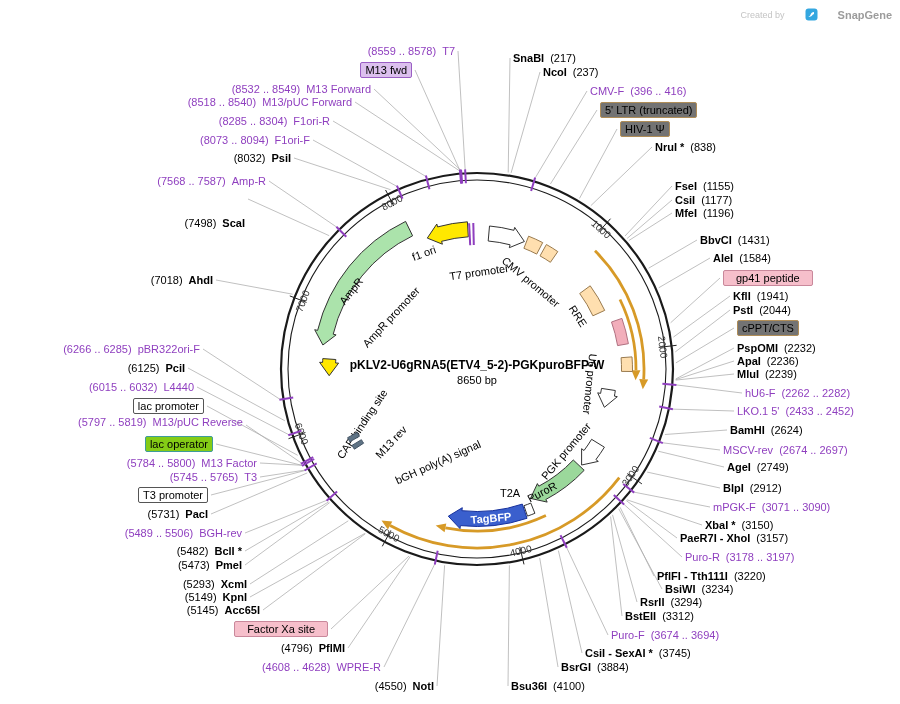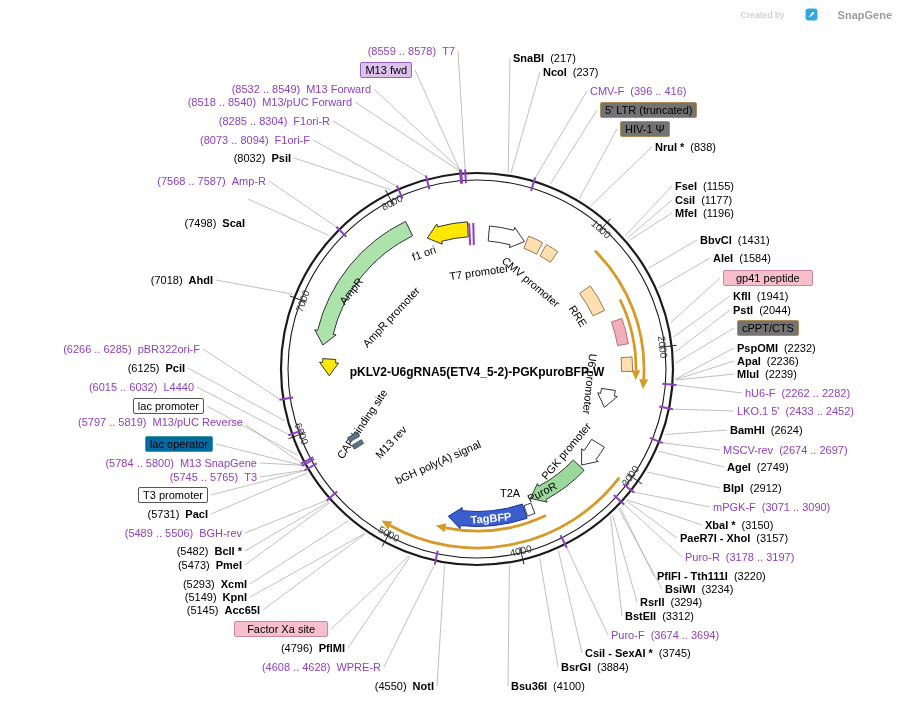--- a/index.html
+++ b/index.html
@@ -7,21 +7,21 @@
          font-family:"Liberation Sans",sans-serif;}
   #map{position:absolute;left:0;top:0;}
   #labels{position:absolute;left:0;top:0;width:100%;height:100%;}
   .lbl{position:absolute;transform:translateY(-50%);white-space:nowrap;font-size:11px;line-height:14px;color:#000;}
   .lbl span+span{margin-left:6px;}
   .kind-enzyme .name{font-weight:bold;}
   .kind-primer{color:#8F3FBF;}
   .kind-box-purple{background:#DCC0EE;border:1px solid #9A5FC4;padding:0 4px;border-radius:2px;text-align:right;}
   .kind-box-tan{background:#737373;border:1px solid #B08D57;padding:0 4px;border-radius:2px;}
   .kind-box-pink{background:#F6BFCB;border:1px solid #C9889B;padding:0 12px;border-radius:2px;}
-  .kind-box-teal{background:#0369a1;border:1px solid #3E9B9B;padding:0 4px;border-radius:2px;}
+  .kind-box-teal{background:#84cc16;border:1px solid #3E9B9B;padding:0 4px;border-radius:2px;}
   .kind-box-white{background:#ffffff;border:1px solid #555;padding:0 4px;border-radius:2px;margin-left:46px;}
   .title-block{position:absolute;left:477px;top:372px;transform:translate(-50%,-50%);text-align:center;}
   .title-block .ttl{font-weight:bold;font-size:12px;color:#000;}
   .title-block .bps{font-size:11px;color:#000;margin-top:2px;}
   .watermark{position:absolute;top:8px;right:8px;display:flex;align-items:center;gap:20px;}
   .wm-created{font-size:9px;color:#C4C4C4;}
   .wm-brand{font-size:11px;color:#9C9C9C;font-weight:bold;}
 </style>
 </head>
 <body>
@@ -183,21 +183,21 @@
       <div class="lbl side-L kind-enzyme" style="top: 158px; right: 609px;"><span class="pos">(8032)</span><span class="name">PsiI</span></div>
       <div class="lbl side-L kind-primer" style="top: 181px; right: 634px;"><span class="pos">(7568 .. 7587)</span><span class="name">Amp-R</span></div>
       <div class="lbl side-L kind-enzyme" style="top: 199px; right: 655px; margin-top: 24px;"><span class="pos">(7498)</span><span class="name">ScaI</span></div>
       <div class="lbl side-L kind-enzyme" style="top: 280px; right: 687px;"><span class="pos">(7018)</span><span class="name">AhdI</span></div>
       <div class="lbl side-L kind-primer" style="top: 349px; right: 700px;"><span class="pos">(6266 .. 6285)</span><span class="name">pBR322ori-F</span></div>
       <div class="lbl side-L kind-enzyme" style="top: 368px; right: 715px;"><span class="pos">(6125)</span><span class="name">PciI</span></div>
       <div class="lbl side-L kind-primer" style="top: 387px; right: 706px;"><span class="pos">(6015 .. 6032)</span><span class="name">L4440</span></div>
       <div class="lbl side-L kind-box-white" style="top: 406px; right: 696px;"><span class="name">lac promoter</span></div>
       <div class="lbl side-L kind-primer" style="top: 422px; right: 657px; margin-left: 32px;"><span class="pos">(5797 .. 5819)</span><span class="name">M13/pUC Reverse</span></div>
       <div class="lbl side-L kind-box-teal" style="top: 444px; right: 687px;"><span class="name">lac operator</span></div>
-      <div class="lbl side-L kind-primer" style="top: 463px; right: 643px;"><span class="pos">(5784 .. 5800)</span><span class="name">M13 SnapGene</span></div>
+      <div class="lbl side-L kind-primer" style="top: 463px; right: 643px;"><span class="pos">(5784 .. 5800)</span><span class="name">M13 Factor</span></div>
       <div class="lbl side-L kind-primer" style="top: 477px; right: 643px;"><span class="pos">(5745 .. 5765)</span><span class="name">T3</span></div>
       <div class="lbl side-L kind-box-white" style="top: 495px; right: 692px;"><span class="name">T3 promoter</span></div>
       <div class="lbl side-L kind-enzyme" style="top: 514px; right: 692px;"><span class="pos">(5731)</span><span class="name">PacI</span></div>
       <div class="lbl side-L kind-primer" style="top: 533px; right: 658px;"><span class="pos">(5489 .. 5506)</span><span class="name">BGH-rev</span></div>
       <div class="lbl side-L kind-enzyme" style="top: 551px; right: 658px;"><span class="pos">(5482)</span><span class="name">BclI *</span></div>
       <div class="lbl side-L kind-enzyme" style="top: 565px; right: 658px;"><span class="pos">(5473)</span><span class="name">PmeI</span></div>
       <div class="lbl side-L kind-enzyme" style="top: 584px; right: 653px; margin-left: 28px;"><span class="pos">(5293)</span><span class="name">XcmI</span></div>
       <div class="lbl side-L kind-enzyme" style="top: 597px; right: 653px;"><span class="pos">(5149)</span><span class="name">KpnI</span></div>
       <div class="lbl side-L kind-enzyme" style="top: 610px; right: 640px;"><span class="pos">(5145)</span><span class="name">Acc65I</span></div>
       <div class="lbl side-L kind-box-pink" style="top: 629px; right: 572px;"><span class="name">Factor Xa site</span></div>
@@ -237,20 +237,21 @@
       <div class="lbl side-R kind-enzyme" style="top: 538px; left: 680px;"><span class="name">PaeR7I - XhoI</span><span class="pos">(3157)</span></div>
       <div class="lbl side-R kind-primer" style="top: 557px; left: 685px;"><span class="name">Puro-R</span><span class="pos">(3178 .. 3197)</span></div>
       <div class="lbl side-R kind-enzyme" style="top: 576px; left: 657px;"><span class="name">PflFI - Tth111I</span><span class="pos">(3220)</span></div>
       <div class="lbl side-R kind-enzyme" style="top: 589px; left: 665px;"><span class="name">BsiWI</span><span class="pos">(3234)</span></div>
       <div class="lbl side-R kind-enzyme" style="top: 602px; left: 640px;"><span class="name">RsrII</span><span class="pos">(3294)</span></div>
       <div class="lbl side-R kind-enzyme" style="top: 616px; left: 625px;"><span class="name">BstEII</span><span class="pos">(3312)</span></div>
     </div>
 
   <div class="title-block">
     <div class="ttl">pKLV2-U6gRNA5(ETV4_5-2)-PGKpuroBFP-W</div>
+    <div class="bps">8650 bp</div>
   </div>
 
   <div class="watermark">
     <span class="wm-created">Created by</span>
     <svg width="13" height="13" viewBox="0 0 13 13">
       <rect x="0.5" y="0.5" width="12" height="12" rx="3" fill="#34A7E0"></rect>
       <path d="M3 9 C6 9 5 4 9 4 L9 6.2 C6.6 6.2 7.6 9 3 9 Z" fill="#ffffff"></path>
     </svg>
     <span class="wm-brand">SnapGene</span>
   </div>

